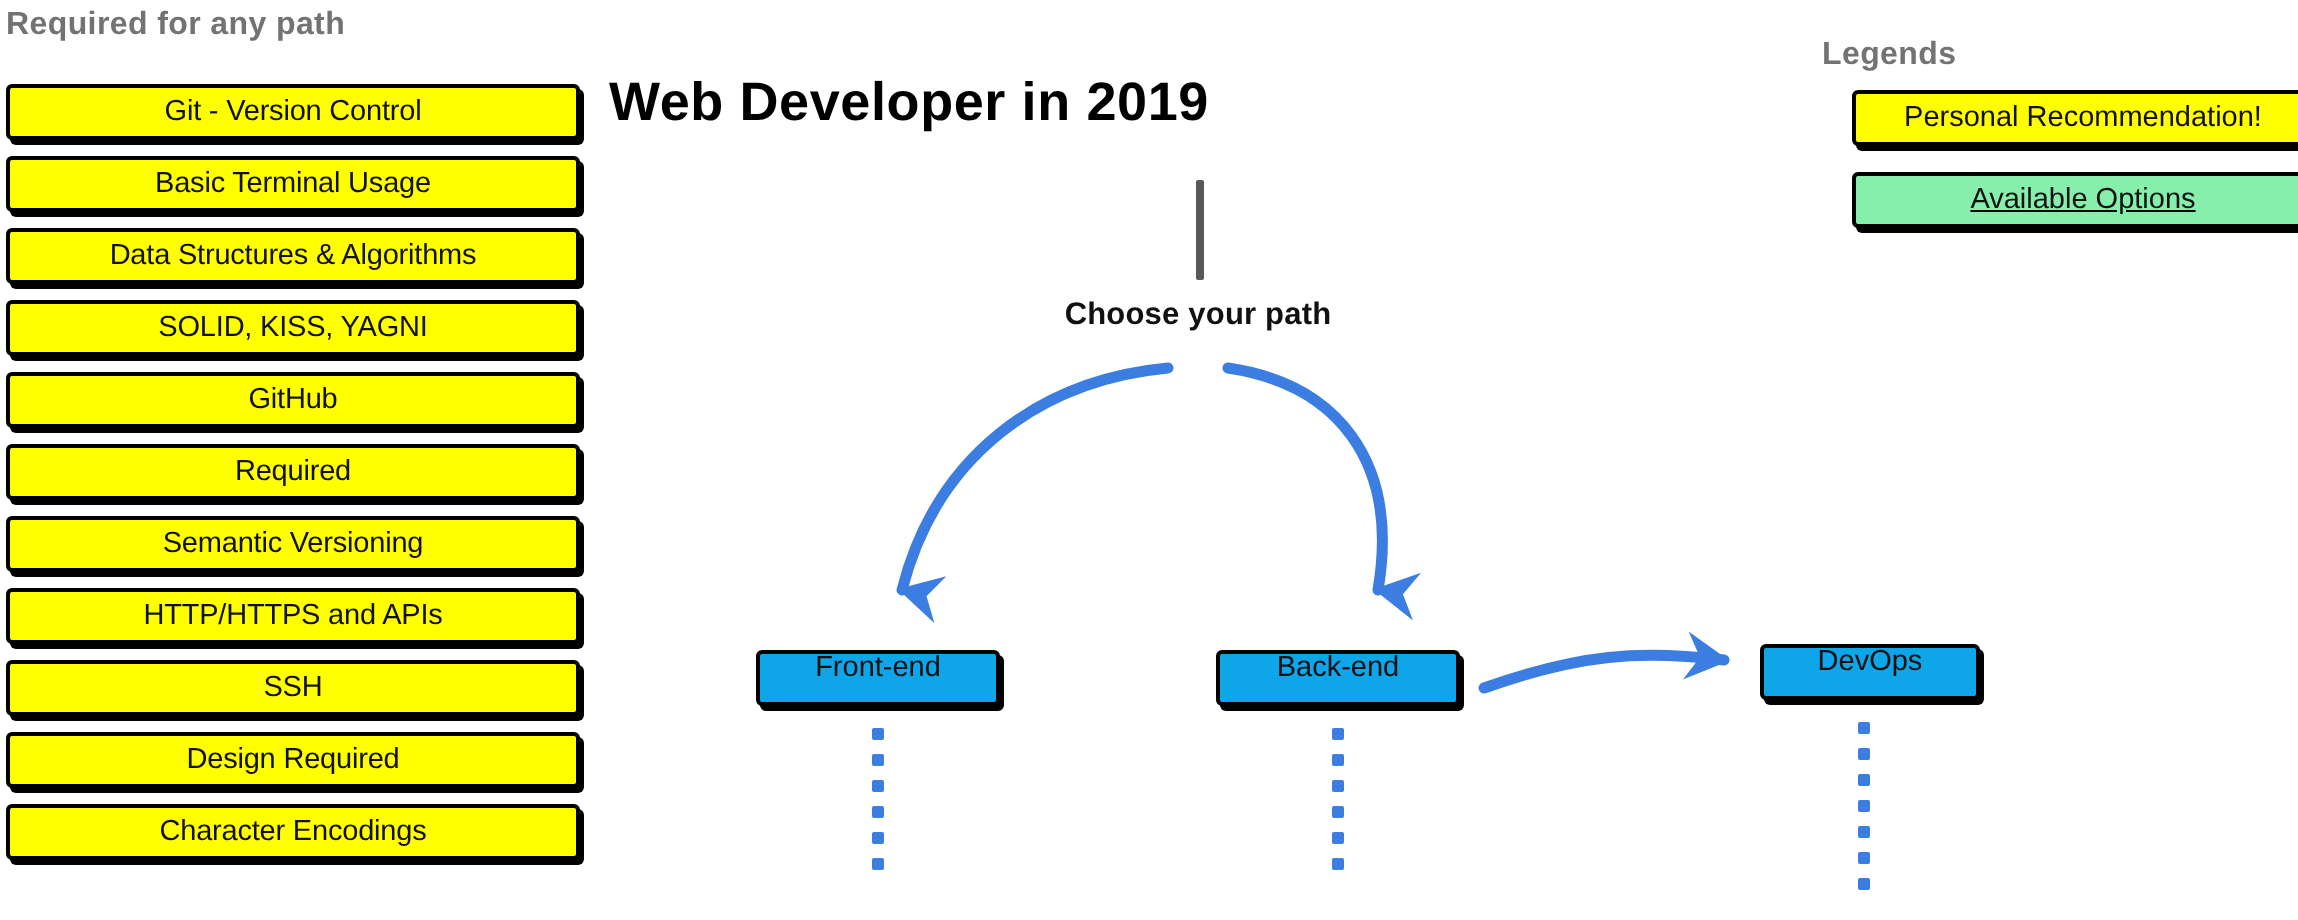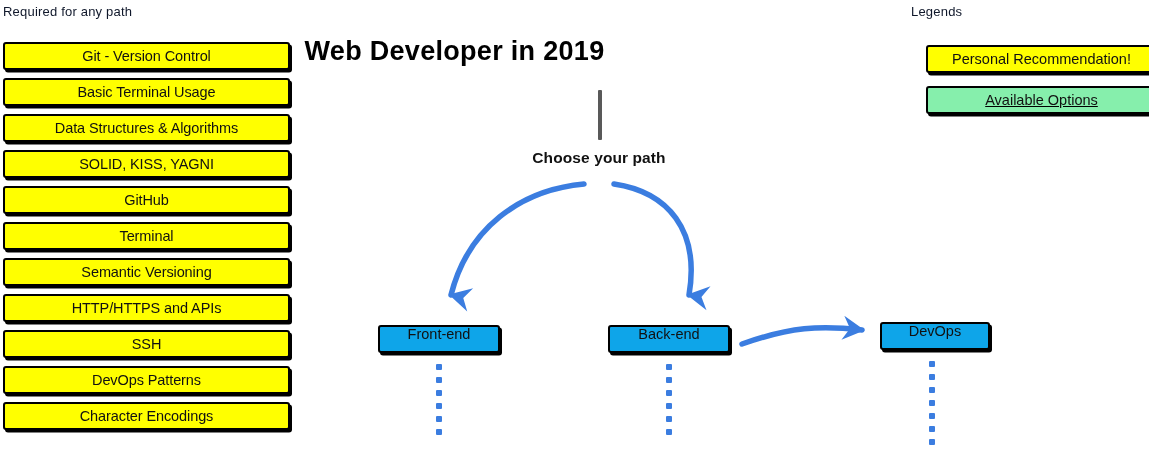--- a/index.html
+++ b/index.html
@@ -17,24 +17,24 @@
     font-family: "Liberation Sans", sans-serif;
     color: #000000;
     -webkit-font-smoothing: antialiased;
   }
 
   
   .abs { position: absolute; }
 
   
   .section-heading {
-    font-size: 13px;
-    font-weight: normal;
+    font-size: 16px;
+    font-weight: bold;
     letter-spacing: 0.2px;
-    color: #0f172a;
+    color: #737373;
     white-space: nowrap;
   }
 
   
   #required-column {
     position: absolute;
     left: 3px;
     top: 42px;
     width: 287px;
   }
@@ -145,21 +145,21 @@
     height: 6px;
     background: #3b7de0;
     margin-bottom: 7px;
     border-radius: 1px;
   }
   #dot-trail-frontend { left: 436px; top: 364px; }
   #dot-trail-backend  { left: 666px; top: 364px; }
   #dot-trail-devops   { left: 929px; top: 361px; }
 
   
-  #legends-heading { left: 911px; top: 4px; }
+  #legends-heading { left: 911px; top: 19px; }
   .legend-box {
     position: absolute;
     left: 912px;
     width: 231px;
     height: 28px;
     border: 2.5px solid #000000;
     border-radius: 3px;
     box-shadow: 2px 2.5px 0 0 #000000;
     display: flex;
     align-items: center;
@@ -191,33 +191,33 @@
     <div class="req-box">
       <span class="label">Data Structures &amp; Algorithms</span>
     </div>
     <div class="req-box">
       <span class="label">SOLID, KISS, YAGNI</span>
     </div>
     <div class="req-box">
       <span class="label">GitHub</span>
     </div>
     <div class="req-box">
-      <span class="label">Terminal</span>
+      <span class="label">Required</span>
     </div>
     <div class="req-box">
       <span class="label">Semantic Versioning</span>
     </div>
     <div class="req-box">
       <span class="label">HTTP/HTTPS and APIs</span>
     </div>
     <div class="req-box">
       <span class="label">SSH</span>
     </div>
     <div class="req-box">
-      <span class="label">DevOps Patterns</span>
+      <span class="label">Design Required</span>
     </div>
     <div class="req-box">
       <span class="label">Character Encodings</span>
     </div>
   </div>
 
 <div class="abs" id="diagram-title">
   <span class="title-inner">Web Developer in 2019</span>
 </div>
 

